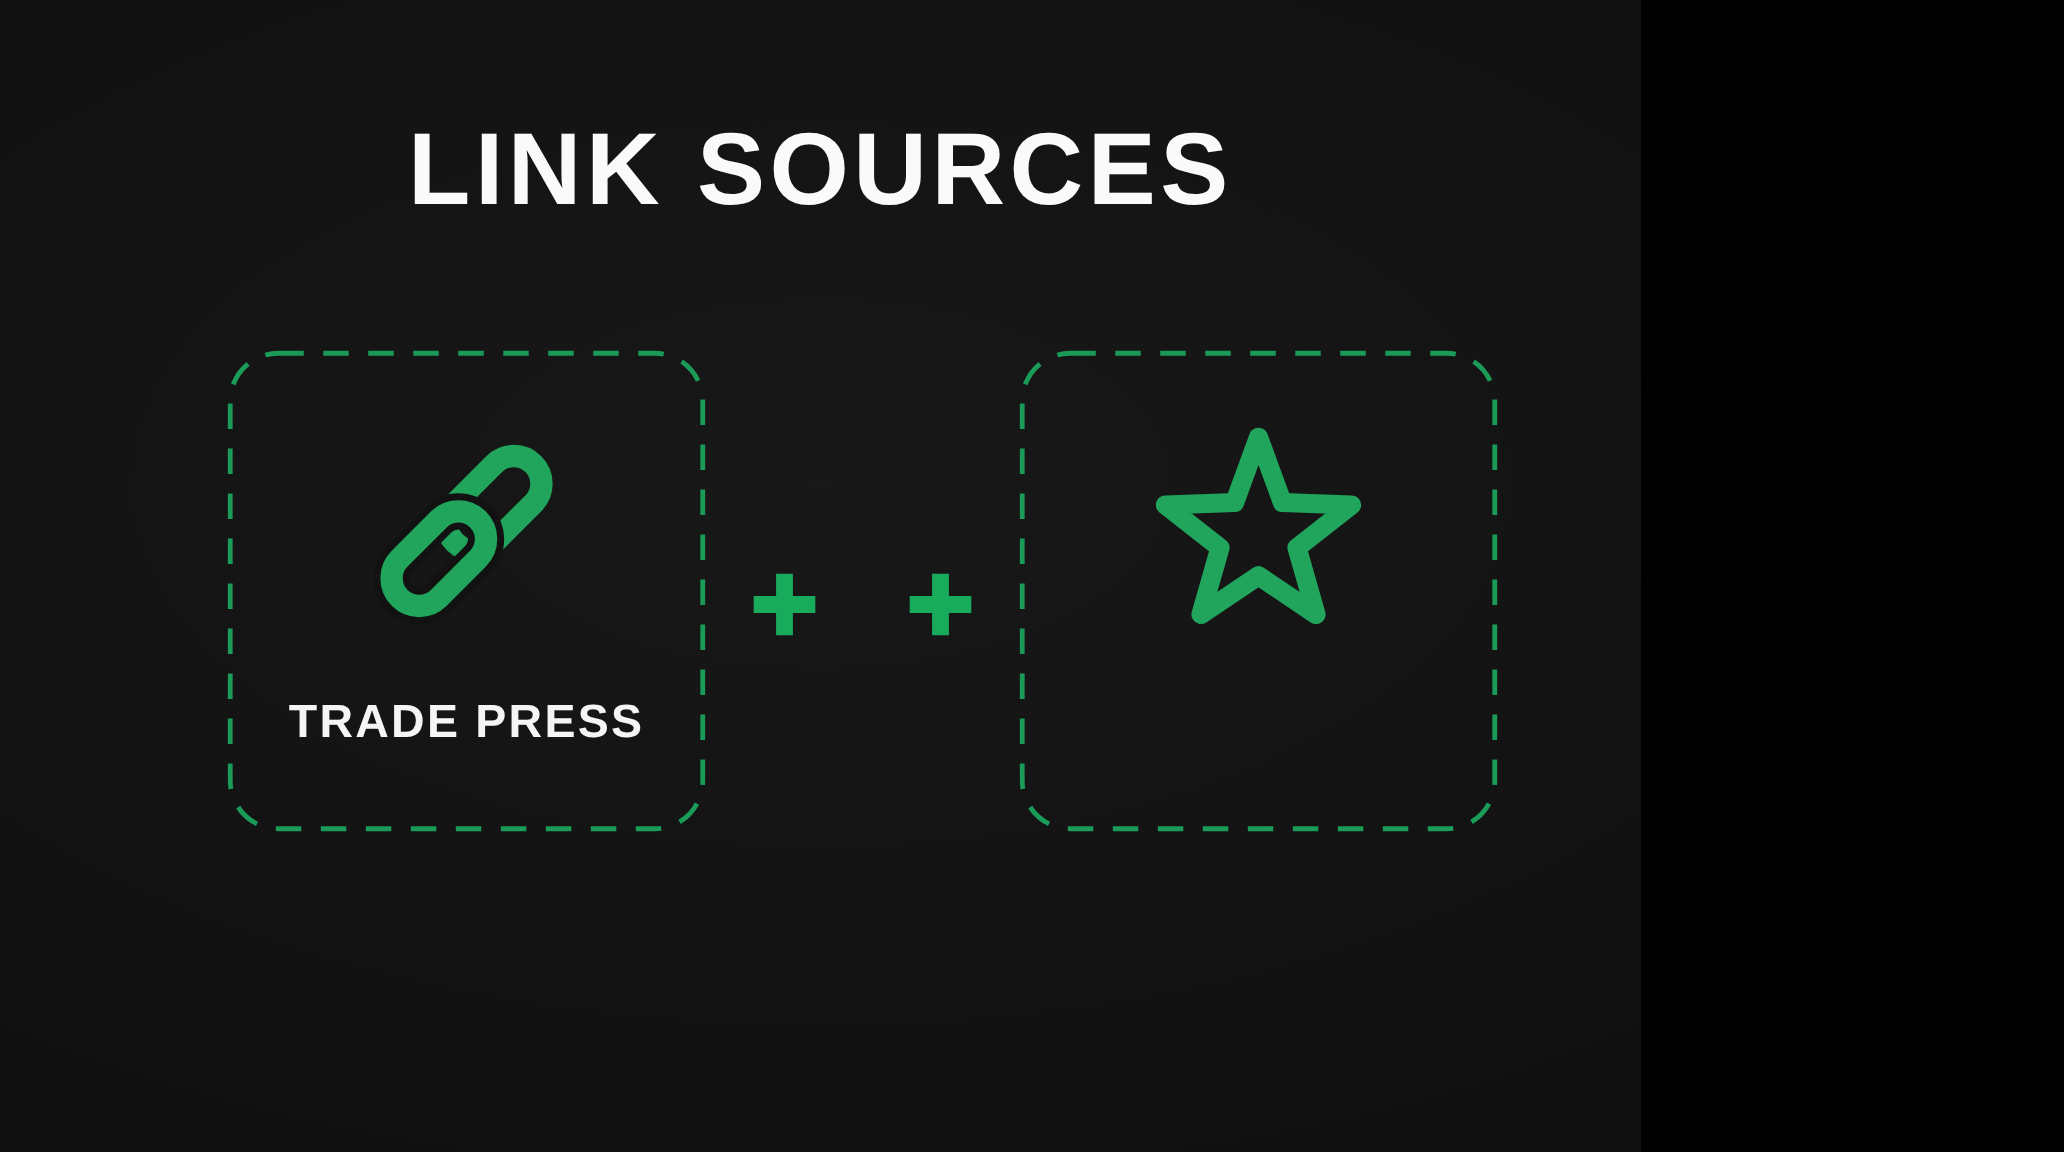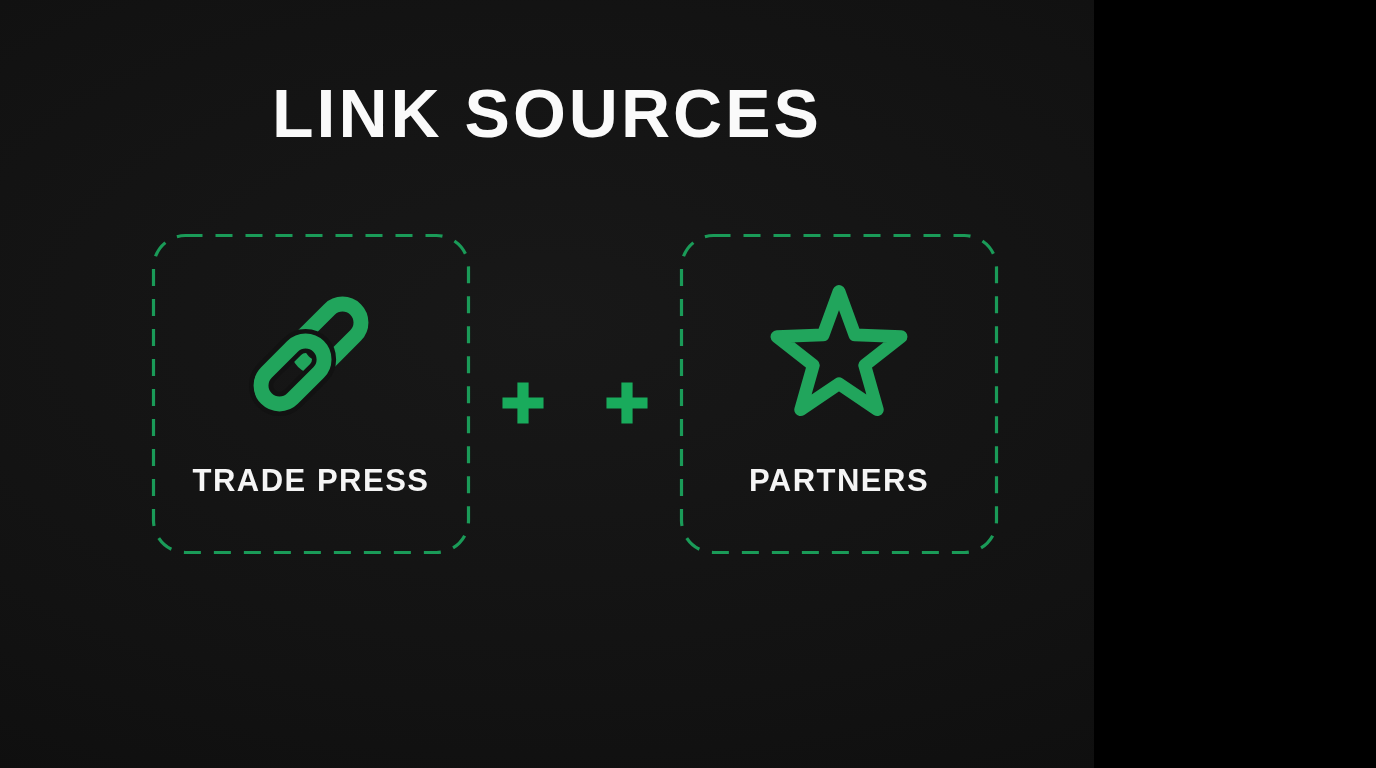--- a/index.html
+++ b/index.html
@@ -122,17 +122,16 @@
 
     <div class="card">
       <svg class="border-svg" viewBox="0 0 320 322">
         <rect x="2.5" y="2.5" width="315" height="317" rx="32" fill="none" stroke="#1a9b58" stroke-width="3.2" stroke-dasharray="17 13"></rect>
       </svg>
       <div class="icon-wrap">
         <svg viewBox="0 0 100 100">
           <path d="M50 6 L61.2 36.6 L93.7 37.8 L68.1 57.9 L77 89.2 L50 71 L23 89.2 L31.9 57.9 L6.3 37.8 L38.8 36.6 Z" fill="none" stroke="#21a55c" stroke-width="9" stroke-linejoin="round" stroke-linecap="round"></path>
         </svg>
       </div>
-      <div class="card-label">PARTNERS</div>
     </div>
 
   </div>
 </div>
 
 </body></html>

